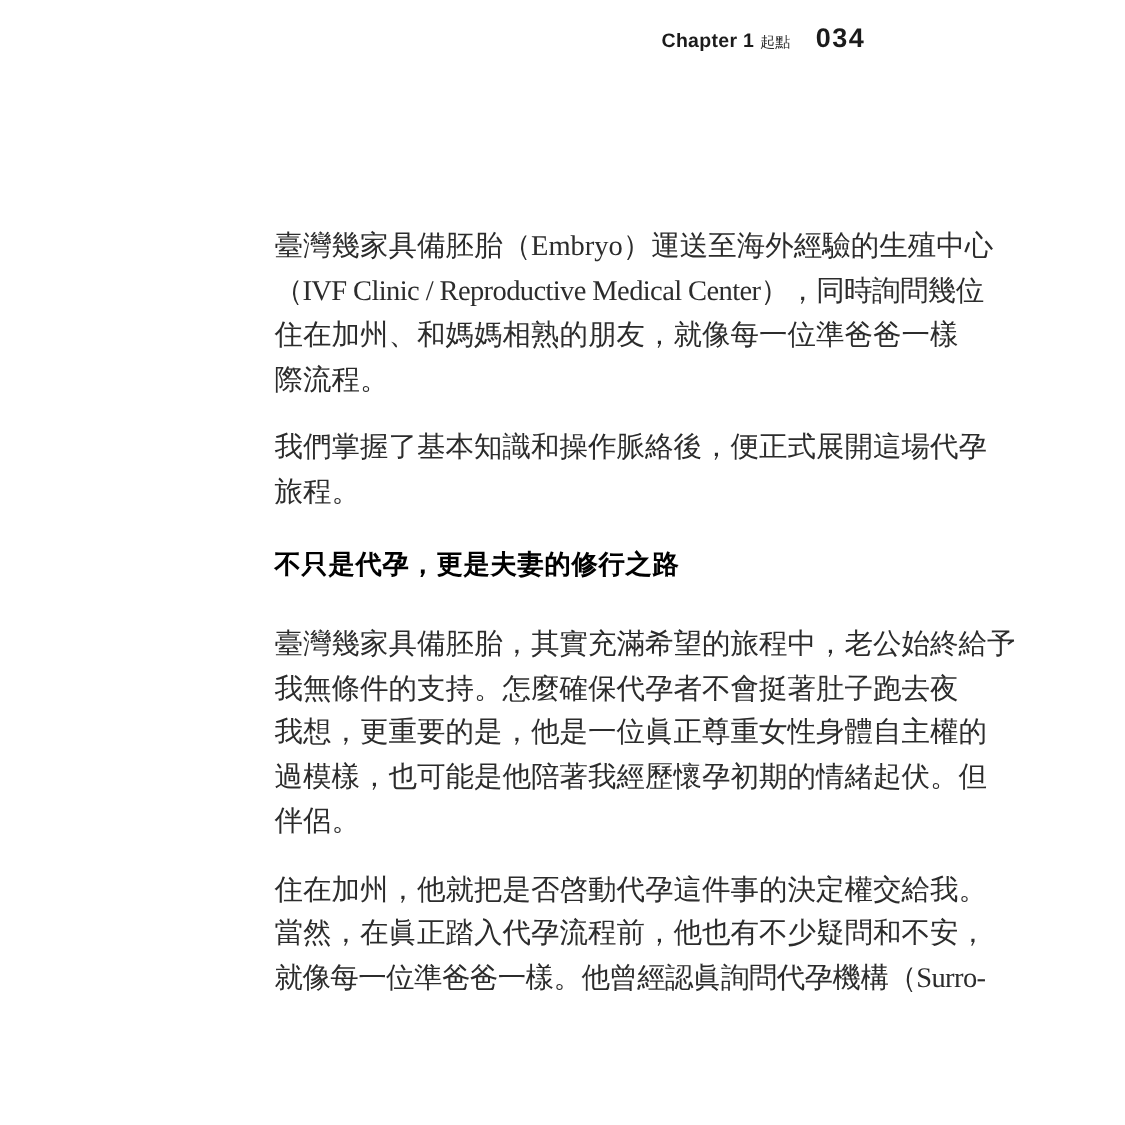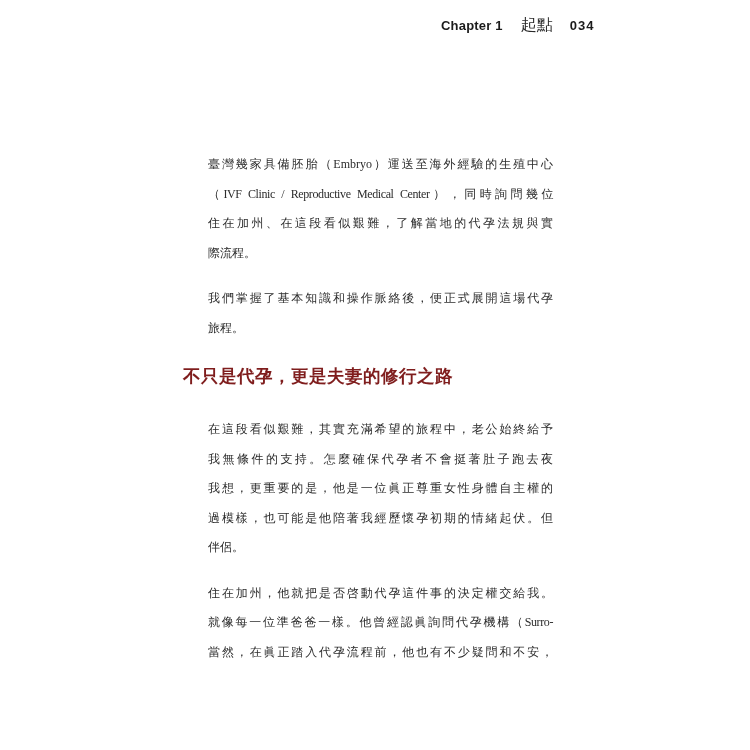--- a/index.html
+++ b/index.html
@@ -28,105 +28,104 @@
     color: #1b1b1b;
   }
   .chapter-label {
     font-family: "Liberation Sans", "DejaVu Sans", sans-serif;
     font-weight: 700;
     font-size: 13px;
     letter-spacing: 0.2px;
   }
   .chapter-title {
     font-family: "Liberation Sans", "DejaVu Sans", sans-serif;
-    font-size: 16px;
-    margin-left: 18px;
+    font-size: 10px;
+    margin-left: 4px;
     color: #2a2a2a;
   }
   .page-number {
     font-family: "Liberation Sans", "DejaVu Sans", sans-serif;
     font-weight: 700;
-    font-size: 13px;
+    font-size: 18px;
     margin-left: 17px;
     letter-spacing: 1px;
   }
   
   .text-column {
     position: absolute;
     left: 183px;
     top: 150px;
     width: 370px;
     color: #2c2c2c;
   }
   .para {
     margin: 0 0 16px 0;
     padding: 0;
   }
   .line {
     display: block;
-    font-size: 12px;
+    font-size: 19px;
     line-height: 29.5px;
     text-align: justify;
     text-align-last: justify;
     text-justify: inter-ideograph;
     white-space: nowrap;
-    margin-left: 25px;
   }
   .line.short {
     text-align: left;
     text-align-last: left;
   }
   .line.tight {
     letter-spacing: -0.4px;
   }
   .section-heading {
     font-family: "Liberation Sans", "DejaVu Sans", sans-serif;
     font-weight: 700;
     font-size: 17.5px;
     line-height: 26px;
-    color: #7f1d1d;
+    color: #000000;
     margin: 20px 0 26px 0;
     letter-spacing: 0.5px;
   }
 </style>
 </head>
 <body>
 
 <div class="page">
 
   <header class="running-header">
     <span class="chapter-label">Chapter 1</span>
     <span class="chapter-title">起點</span>
     <span class="page-number">034</span>
   </header>
 
   <main class="text-column">
 
     <p class="para">
       <span class="line">臺灣幾家具備胚胎（Embryo）運送至海外經驗的生殖中心</span>
       <span class="line tight">（IVF Clinic / Reproductive Medical Center），同時詢問幾位</span>
-      <span class="line">住在加州、在這段看似艱難，了解當地的代孕法規與實</span>
+      <span class="line">住在加州、和媽媽相熟的朋友，就像每一位準爸爸一樣</span>
       <span class="line short">際流程。</span>
     </p>
 
     <p class="para">
       <span class="line">我們掌握了基本知識和操作脈絡後，便正式展開這場代孕</span>
       <span class="line short">旅程。</span>
     </p>
 
     <h2 class="section-heading">不只是代孕，更是夫妻的修行之路</h2>
 
     <p class="para">
-      <span class="line">在這段看似艱難，其實充滿希望的旅程中，老公始終給予</span>
+      <span class="line">臺灣幾家具備胚胎，其實充滿希望的旅程中，老公始終給予</span>
       <span class="line">我無條件的支持。怎麼確保代孕者不會挺著肚子跑去夜</span>
       <span class="line">我想，更重要的是，他是一位眞正尊重女性身體自主權的</span>
       <span class="line">過模樣，也可能是他陪著我經歷懷孕初期的情緒起伏。但</span>
       <span class="line short">伴侶。</span>
     </p>
 
     <p class="para">
       <span class="line">住在加州，他就把是否啓動代孕這件事的決定權交給我。</span>
+      <span class="line">當然，在眞正踏入代孕流程前，他也有不少疑問和不安，</span>
       <span class="line tight">就像每一位準爸爸一樣。他曾經認眞詢問代孕機構（Surro-</span>
-      <span class="line">當然，在眞正踏入代孕流程前，他也有不少疑問和不安，</span>
     </p>
 
   </main>
 </div>
 
 </body></html>

